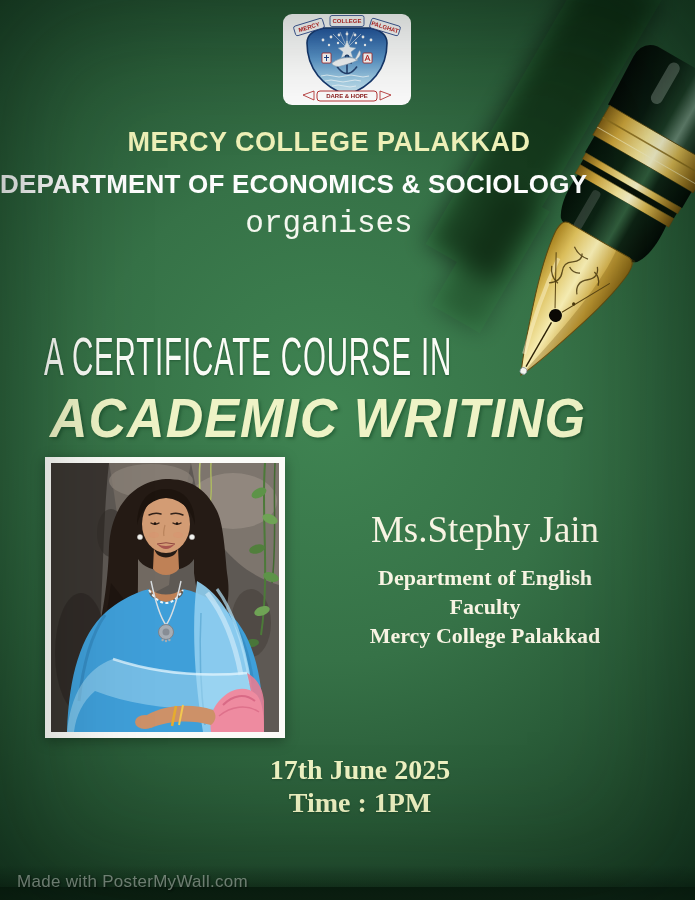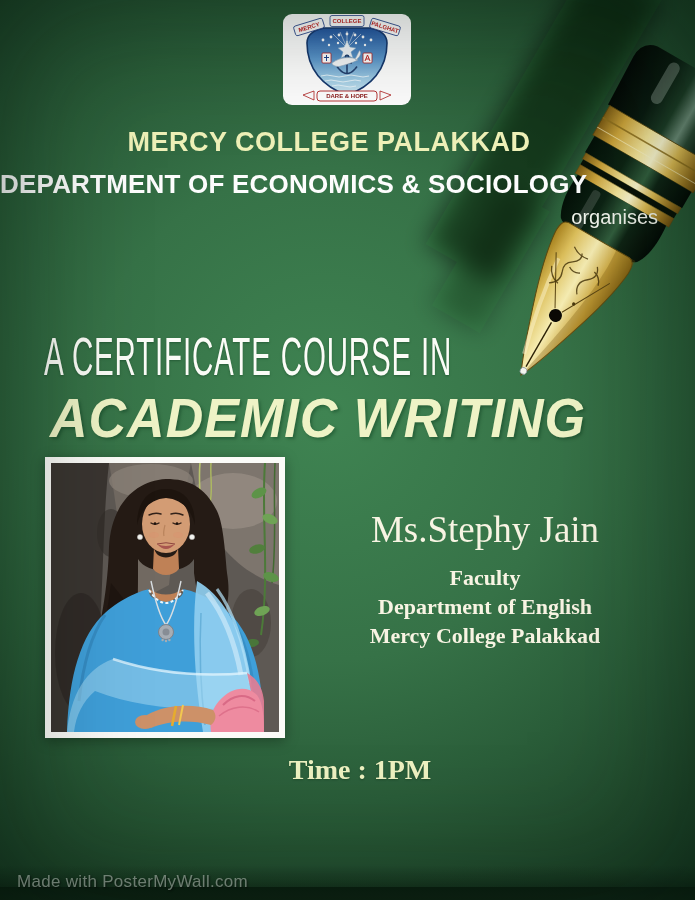--- a/index.html
+++ b/index.html
@@ -11,22 +11,22 @@
         #3f8452 0%, #367247 38%, #2a5d39 60%, #20492c 78%, #183b23 92%, #132f1b 100%);
   }
   .vignette{position:absolute;inset:0;pointer-events:none;
     box-shadow:inset 0 0 140px rgba(0,18,8,.45);z-index:6;}
   
   .logo-box{position:absolute;left:283px;top:14px;width:128px;height:91px;z-index:4;}
   .college{position:absolute;left:0;top:127px;width:658px;text-align:center;
     font-weight:700;font-size:27px;letter-spacing:.5px;color:#eff1b8;z-index:4;}
   .dept{position:absolute;left:0;top:169px;width:662px;text-align:left;
     font-weight:700;font-size:26px;letter-spacing:.2px;color:#fdfdfd;z-index:4;}
-  .organises{position:absolute;left:0;top:206px;width:658px;text-align:right;
-    font-family:Liberation Sans, sans-serif;font-size:20px;color:#f4f7ef;z-index:4;}
+  .organises{position:absolute;left:0;top:206px;width:658px;text-align:center;
+    font-family:Liberation Mono, monospace;font-size:31px;color:#f4f7ef;z-index:4;}
   
   .course-intro{position:absolute;left:44px;top:325px;z-index:4;
     font-size:36px;font-weight:400;letter-spacing:1px;color:#fbfcf7;
     transform:scale(.82,1.5);transform-origin:left top;white-space:nowrap;
     text-shadow:0 1px 2px rgba(0,40,18,.35);}
   .course-title{position:absolute;left:50px;top:386px;z-index:4;
     font-size:52px;font-weight:700;font-style:italic;letter-spacing:1px;color:#eef3c6;
     transform:scaleY(1.06);transform-origin:left top;white-space:nowrap;
     text-shadow:2px 2px 3px rgba(0,45,20,.35);}
   
@@ -340,27 +340,28 @@
               <circle cx="3.4" cy="8" r="1.2" fill="#a7adb4"></circle>
           </g>
         </g>
       </g>
     </svg>
   </div>
 
   <div class="resource">
     <div class="name">Ms.Stephy Jain</div>
     <div class="lines">
+      <div class="line">Department of English</div>
       <div class="line">Faculty</div>
-      <div class="line">Department of English</div>
       <div class="line">Mercy College Palakkad</div>
     </div>
   </div>
 
   <div class="event">
+    <div>17th June 2025</div>
     <div>Time : 1PM</div>
   </div>
 
   <div class="bottom-fade"></div>
   <div class="bottom-band"></div>
   <div class="watermark">Made with PosterMyWall.com</div>
   <div class="vignette"></div>
 </div>
 
 </body></html>

